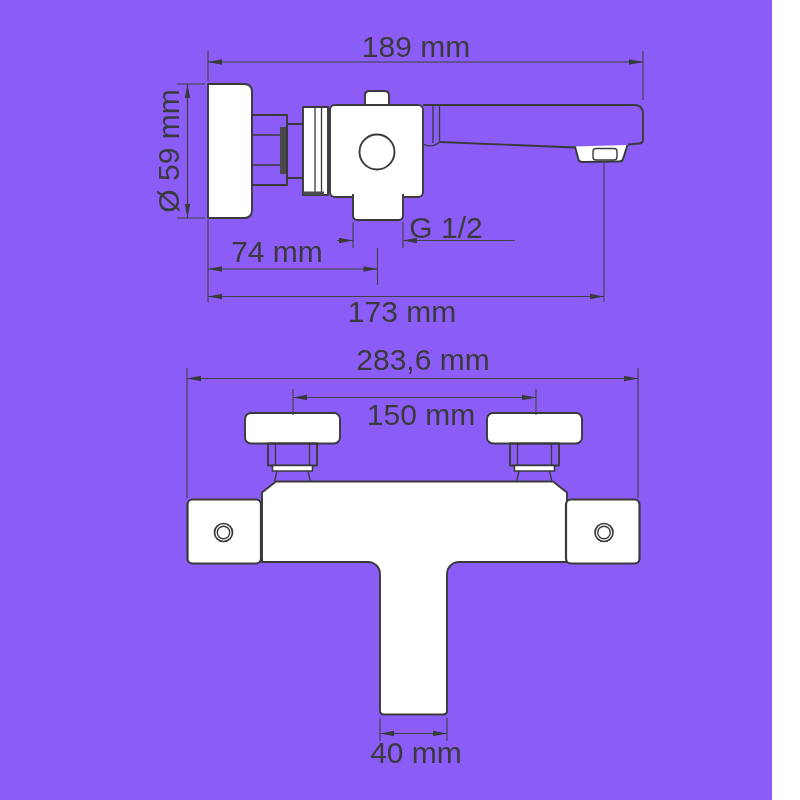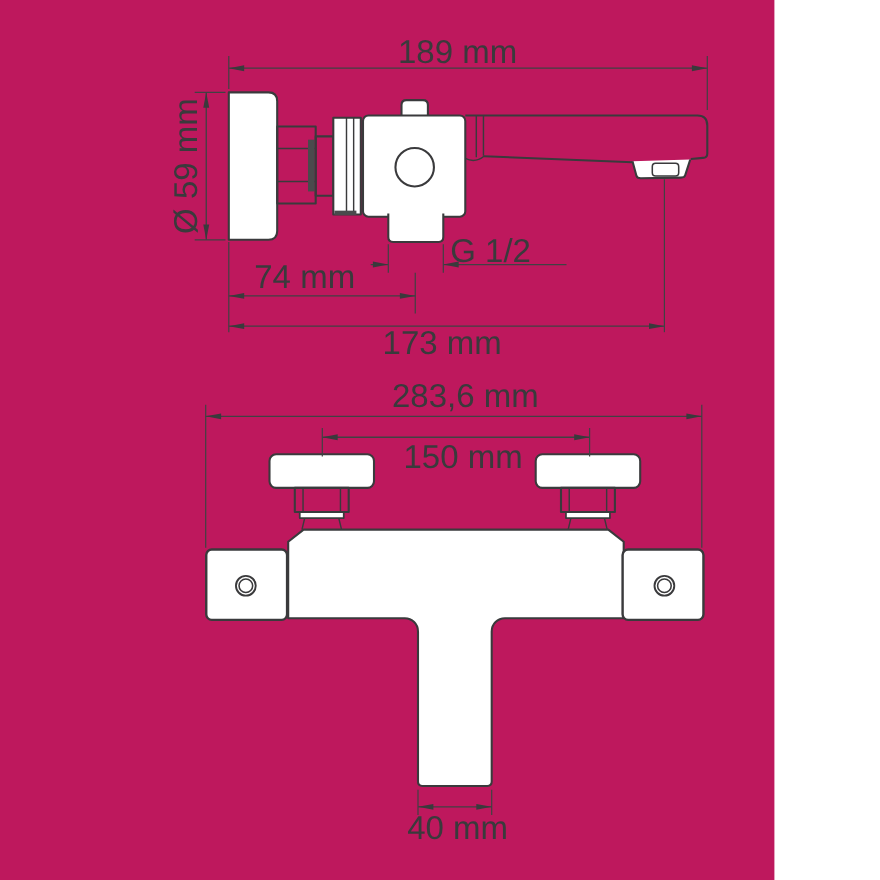--- a/index.html
+++ b/index.html
@@ -1,18 +1,18 @@
 <!DOCTYPE html>
 <html><head>
 <meta charset="utf-8">
 <style>
   html, body { margin: 0; padding: 0; background: #ffffff; }
   .page {
-    width: 704px; height: 800px; position: relative; overflow: hidden;
-    background: #be185d;
+    width: 772px; height: 800px; position: relative; overflow: hidden;
+    background: #8b5cf6;
     font-family: "Liberation Sans", sans-serif;
     text-decoration: underline;
   }
   svg text {
     font-family: "Liberation Sans", sans-serif;
     font-size: 30px;
     fill: #3a3a3c;
   }
   .outline  { fill: none;    stroke: #3a3a3c; stroke-width: 1.9; stroke-linejoin: round; }
   .outlinef { fill: #ffffff; stroke: #3a3a3c; stroke-width: 1.9; stroke-linejoin: round; }

